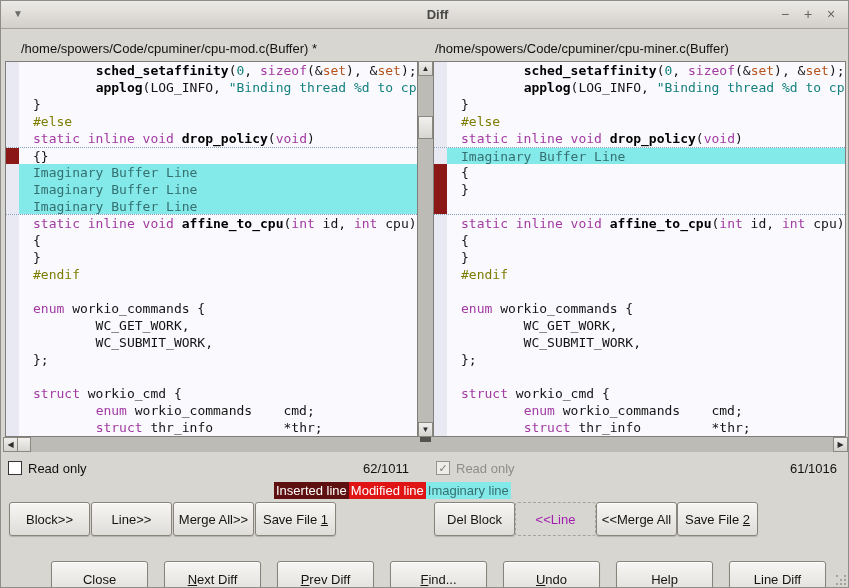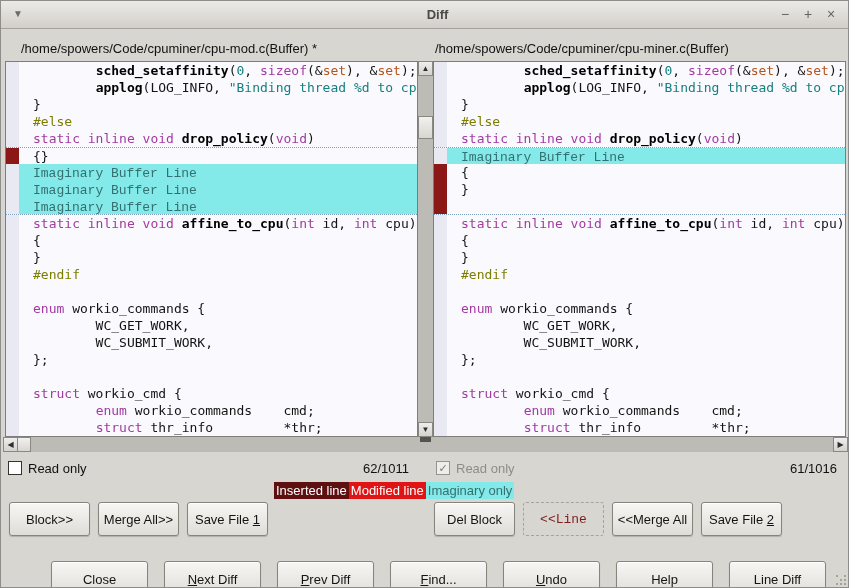--- a/index.html
+++ b/index.html
@@ -40,21 +40,21 @@
   .line-text{flex:1;overflow:hidden;padding-left:14px;}
   .im-line .line-text{background:var(--imbg);}
   .bt{border-top:1px dotted #7e9ec0;}
   .bb{border-bottom:1px dotted #7e9ec0;}
   .tok-kw{color:var(--kw);}
   .tok-fn{color:#000;font-weight:bold;}
   .tok-st,.tok-nm{color:var(--teal);}
   .tok-pp{color:var(--pp);}
   .tok-vr{color:var(--vr);}
   .tok-pl{color:var(--pl);}
-  .tok-im{color:var(--imtx);font-family:Liberation Mono, monospace;}
+  .tok-im{color:var(--imtx);}
   
   .vscroll{position:absolute;left:417px;top:60px;width:15px;height:376px;background:#bdbbb6;}
   .sb-btn{
     position:absolute;width:15px;height:15px;background:linear-gradient(#eee,#d5d3ce);
     border:1px solid #8a887f;font-size:8px;line-height:13px;text-align:center;color:#2e2e2c;
   }
   .sb-up{top:0;}
   .sb-down{bottom:0;}
   .v-thumb{position:absolute;left:0;top:55px;width:15px;height:23px;
     background:linear-gradient(#f2f1ef,#d8d6d1);border:1px solid #8a887f;}
@@ -73,34 +73,34 @@
   .ro-left{left:27px;color:#111;}
   .ro-right{left:455px;color:#8f8d88;}
   .pos-counter{position:absolute;top:460px;width:110px;text-align:right;font-size:13px;color:#111;}
   .pos-left{left:298px;}
   .pos-right{left:726px;}
   
   .legend{position:absolute;left:273px;top:481px;display:flex;height:17px;}
   .legend-chip{font-size:13px;line-height:17px;padding:0 2px;white-space:nowrap;}
   
   .btnrow{position:absolute;display:flex;}
-  .row1-left{left:8px;top:501px;gap:8px;}
-  .row1-right{left:433px;top:501px;gap:8px;}
+  .row1-left{left:8px;top:501px;gap:1px;}
+  .row1-right{left:433px;top:501px;}
   .row2{left:8px;top:560px;gap:16px;padding-left:42px;}
   .btn{
     display:inline-flex;align-items:center;justify-content:center;
     font-family:"Liberation Sans",sans-serif;font-size:13px;color:#141414;
     height:34px;border:1px solid #87847c;border-radius:3px;
     background:linear-gradient(#f7f6f4,#dfddd8);
     box-shadow:inset 0 1px 0 #fff,0 1px 1px #b4b1ac;
     white-space:pre;
   }
   .row1-left .btn,.row1-right .btn{width:81px;}
   .row2 .btn{width:97px;height:36px;}
-  .btn.disabled{background:#d8d6d1;border:1px dashed #a6a39d;color:#7f1d1d;box-shadow:none;font-family:Liberation Mono, monospace;}
+  .btn.disabled{background:#d8d6d1;border:1px dashed #a6a39d;color:#a21caf;box-shadow:none;}
   .mn{text-decoration:underline;}
   
   .grip{position:absolute;right:2px;bottom:2px;width:10px;height:10px;}
   .grip::after{content:"";position:absolute;left:0;top:0;width:2px;height:2px;background:#a5a29c;
     box-shadow:8px 0 #a5a29c,8px 4px #a5a29c,8px 8px #a5a29c,4px 4px #a5a29c,4px 8px #a5a29c,0 8px #a5a29c;}
   .grip::after{left:auto;top:auto;right:8px;bottom:8px;}
 </style>
 </head>
 <body>
 
@@ -184,25 +184,26 @@
   <div class="checkbox cb-left"></div>
   <div class="ro-label ro-left">Read only</div>
   <div class="pos-counter pos-left">62/1011</div>
   <div class="checkbox cb-right" id="cb-right">✓</div>
   <div class="ro-label ro-right">Read only</div>
   <div class="pos-counter pos-right">61/1016</div>
 
   <div class="legend" id="legend">
       <span class="legend-chip" style="background: rgb(94, 16, 16); color: rgb(255, 255, 255);">Inserted line</span>
       <span class="legend-chip" style="background: rgb(224, 20, 20); color: rgb(255, 255, 255);">Modified line</span>
-      <span class="legend-chip" style="background: rgb(132, 233, 233); color: rgb(53, 112, 112);">Imaginary only</span>
+      <span class="legend-chip" style="background: rgb(132, 233, 233); color: rgb(53, 112, 112);">Imaginary line</span>
     </div>
 
   <div class="btnrow row1-left" id="row1-left">
       <button class="btn">Block&gt;&gt;</button>
+      <button class="btn">Line&gt;&gt;</button>
       <button class="btn">Merge All&gt;&gt;</button>
       <button class="btn">Save File <span class="mn">1</span></button>
     </div>
   <div class="btnrow row1-right" id="row1-right">
       <button class="btn">Del Block</button>
       <button class="btn disabled">&lt;&lt;Line</button>
       <button class="btn">&lt;&lt;Merge All</button>
       <button class="btn">Save File <span class="mn">2</span></button>
     </div>
 

